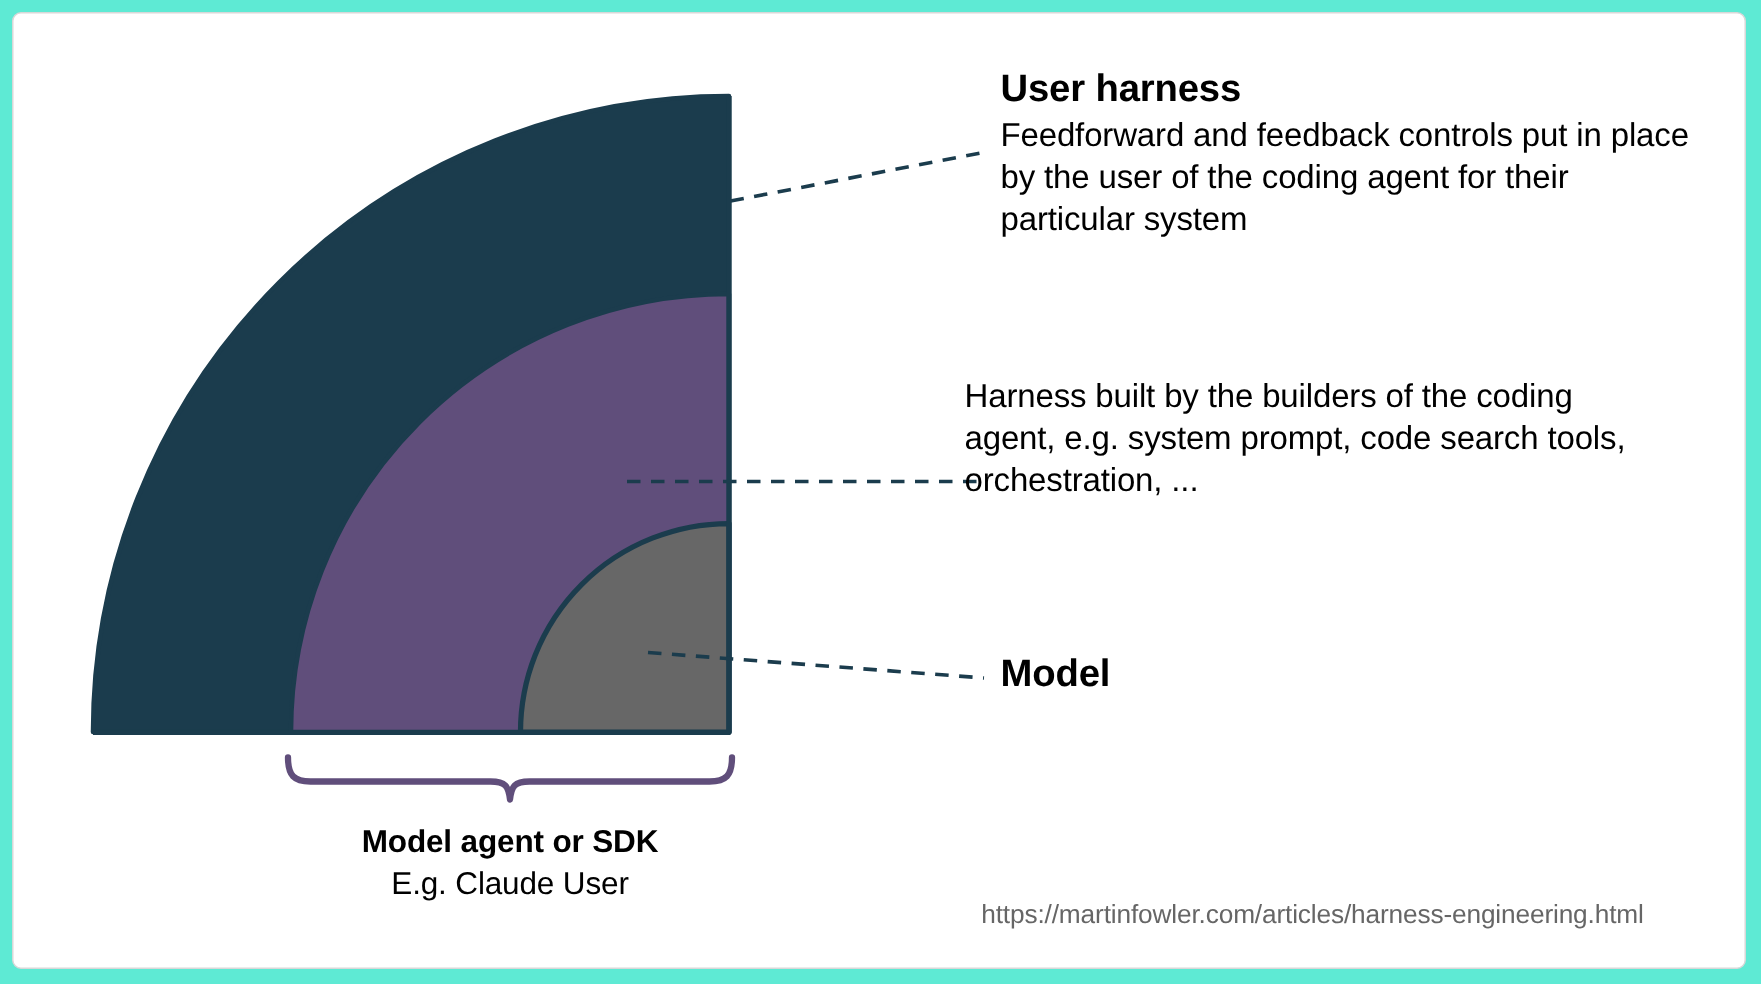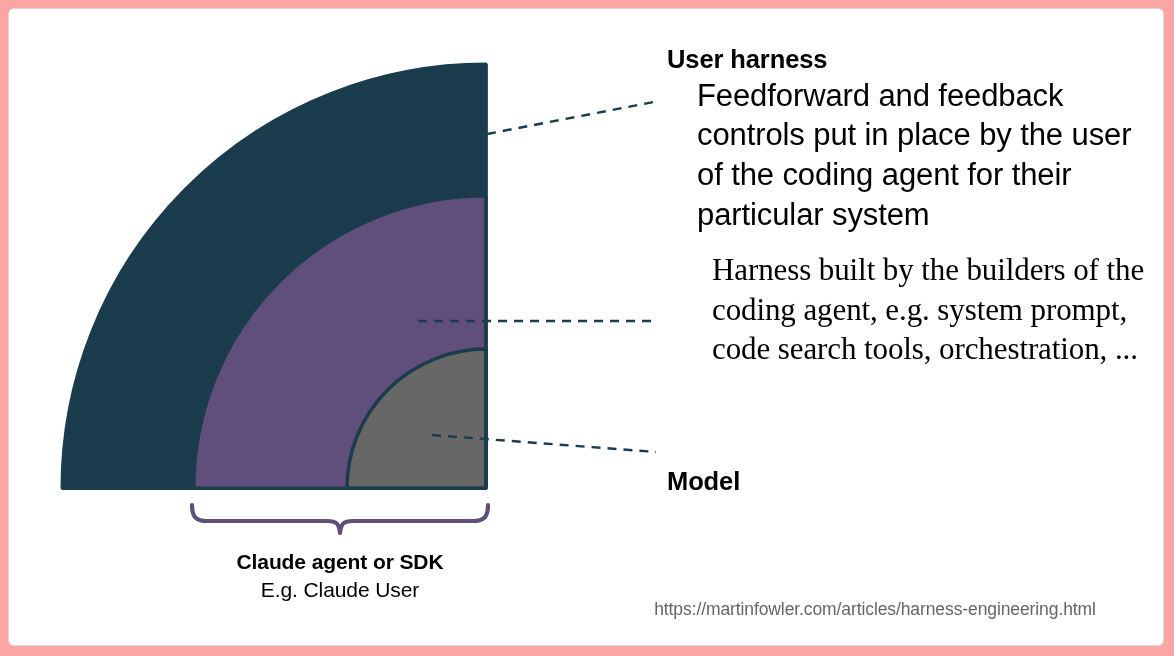--- a/index.html
+++ b/index.html
@@ -7,21 +7,21 @@
     padding: 0;
     background: #ffffff;
   }
   body {
     font-family: "Liberation Sans", sans-serif;
   }
   #canvas {
     position: relative;
     width: 1174px;
     height: 656px;
-    background: #fca5a5;
+    background: #5eead4;
     overflow: hidden;
   }
   #frame {
     position: absolute;
     left: 8px;
     top: 8px;
     width: 1156px;
     height: 638px;
     border: 1px solid #d8d8d8;
     border-radius: 6px;
@@ -40,40 +40,37 @@
     color: #000000;
     line-height: 1.28;
   }
   .callout-title {
     font-weight: bold;
     font-size: 25.5px;
     letter-spacing: -0.1px;
   }
   .callout-body {
     font-weight: normal;
-    font-size: 31px;
+    font-size: 22px;
     letter-spacing: -0.1px;
-    margin-left: 30px;
   }
   #callout-user-harness {
     left: 667px;
     top: 43px;
     width: 470px;
   }
   #callout-builder-harness {
-    left: 682px;
+    left: 643px;
     top: 250px;
     width: 470px;
-    font-family: Liberation Serif, serif;
   }
   #callout-model {
     left: 667px;
     top: 433px;
     width: 300px;
-    margin-top: 32px;
   }
   #brace-caption {
     position: absolute;
     left: 135px;
     top: 548px;
     width: 410px;
     text-align: center;
     color: #000000;
   }
   #brace-caption .caption-primary {
@@ -142,19 +139,19 @@
 
   <div class="callout" id="callout-builder-harness">
     <div class="callout-body">Harness built by the builders of the coding agent, e.g. system prompt, code search tools, orchestration, ...</div>
   </div>
 
   <div class="callout" id="callout-model">
     <div class="callout-title">Model</div>
   </div>
 
   <div id="brace-caption">
-    <span class="caption-primary">Claude agent or SDK</span>
+    <span class="caption-primary">Model agent or SDK</span>
     <span class="caption-secondary">E.g. Claude User</span>
   </div>
 
   <div id="source-url">https://martinfowler.com/articles/harness-engineering.html</div>
 
 </div>
 
 </body></html>

